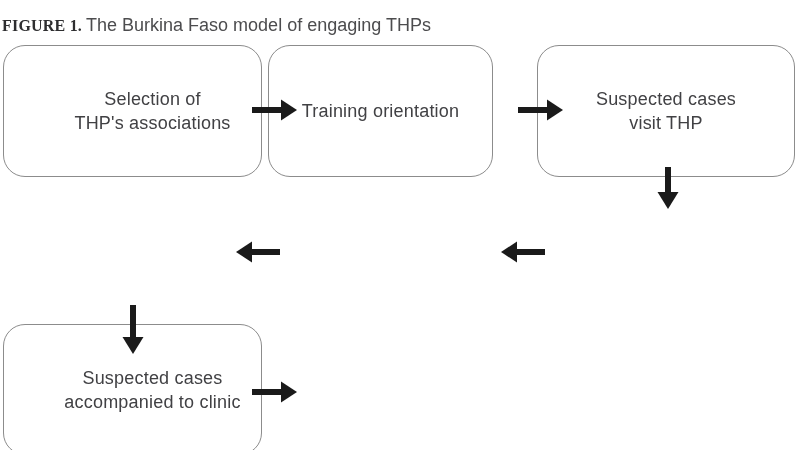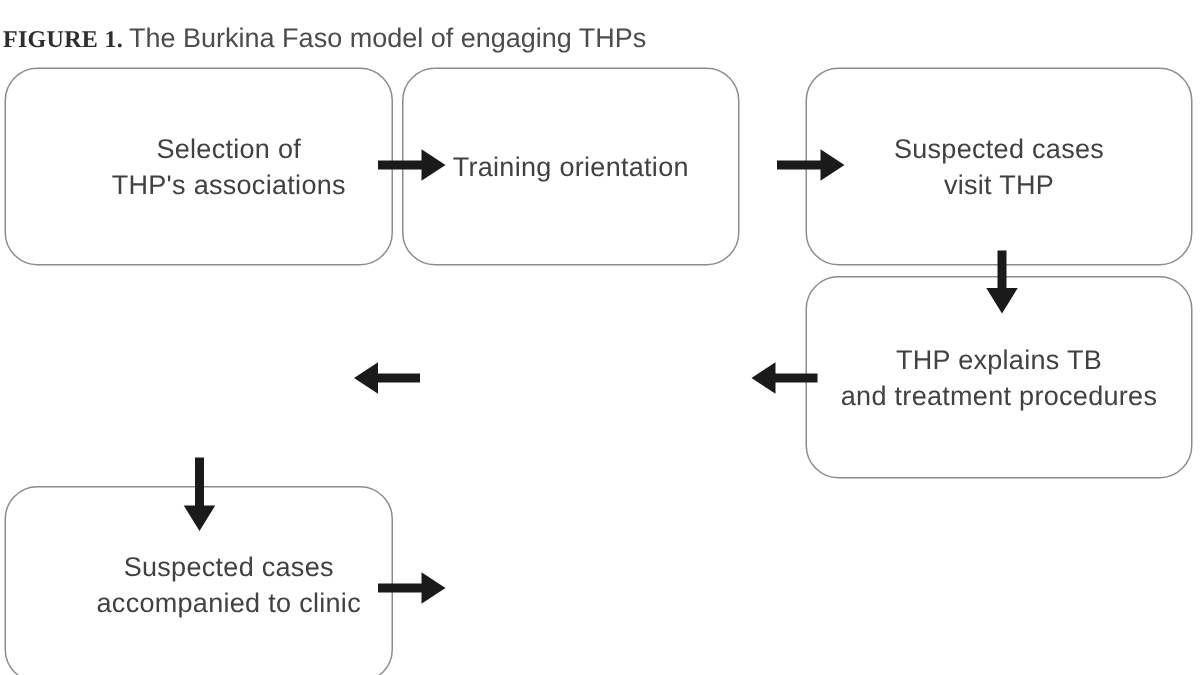--- a/index.html
+++ b/index.html
@@ -83,24 +83,20 @@
     <span class="node-label">Selection of
 THP's associations</span>
   </div>
   <div class="node r1 c2">
     <span class="node-label">Training orientation</span>
   </div>
   <div class="node r1 c3">
     <span class="node-label">Suspected cases
 visit THP</span>
   </div>
-  <div class="node r2 c3">
-    <span class="node-label">THP explains TB
-and treatment procedures</span>
-  </div>
   <div class="node r3 c1">
     <span class="node-label">Suspected cases
 accompanied to clinic</span>
   </div>
 
   <svg id="arrow-layer" viewBox="0 0 800 450" xmlns="http://www.w3.org/2000/svg">
     <g fill="#1a1a1a" stroke="#1a1a1a">
 
       <g>
         <line x1="252" y1="98" x2="282" y2="98" stroke-width="6"></line>

